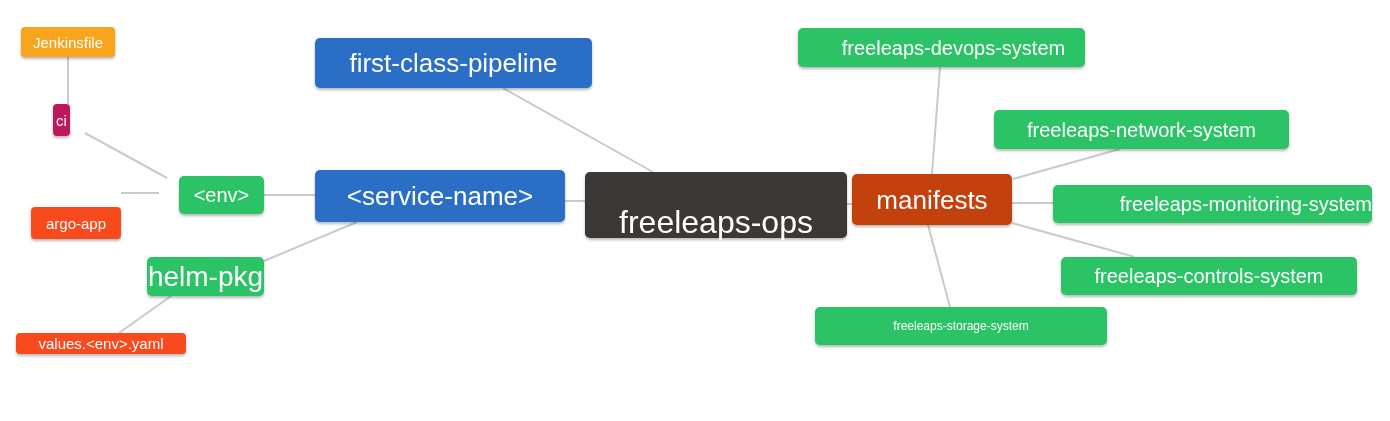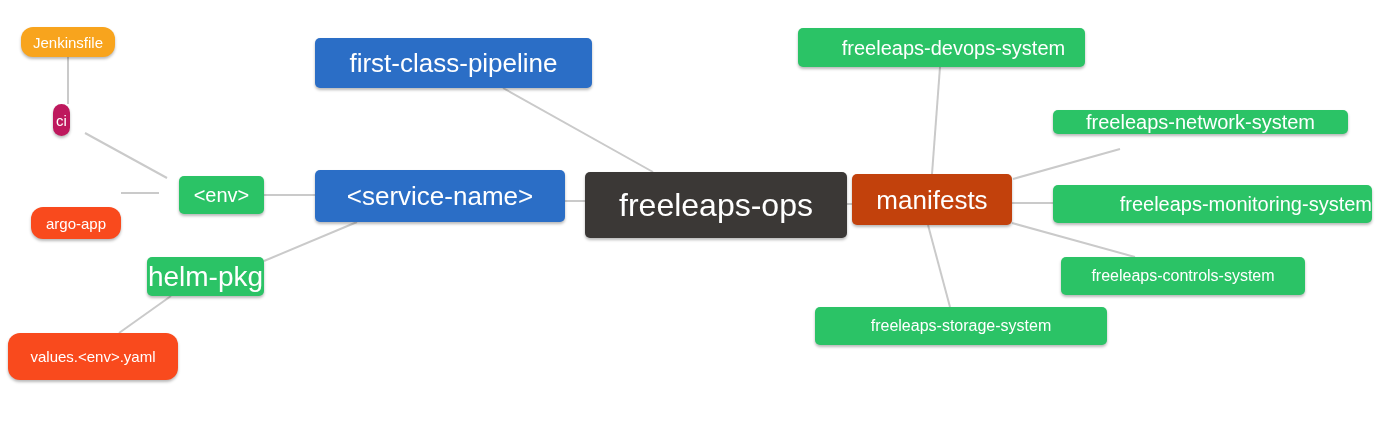--- a/index.html
+++ b/index.html
@@ -31,21 +31,21 @@
     justify-content: center;
     color: #ffffff;
     border-radius: 5px;
     box-shadow: 0 2px 3px rgba(0,0,0,0.28);
     white-space: nowrap;
     box-sizing: border-box;
     cursor: default;
     line-height: 1;
     user-select: none;
   }
-  .node.small { border-radius: 12px; text-align: right; }
+  .node.small { border-radius: 4px; text-align: right; }
 </style>
 </head>
 <body>
 
 <div class="canvas">
   <svg class="edge-layer" id="edge-layer" viewBox="0 0 1390 421" xmlns="http://www.w3.org/2000/svg">
       <line x1="68" y1="57" x2="68" y2="104" stroke="#cacaca" stroke-width="2"></line>
       <line x1="85" y1="133" x2="167" y2="178" stroke="#cacaca" stroke-width="2"></line>
       <line x1="121" y1="193" x2="159" y2="193" stroke="#cacaca" stroke-width="2"></line>
       <line x1="244" y1="195" x2="315" y2="195" stroke="#cacaca" stroke-width="2"></line>
@@ -69,44 +69,44 @@
       </div>
       <div class="node small" style="left: 31px; top: 177px; width: 90px; height: 32px; font-size: 15px; background: rgb(249, 74, 29); margin-top: 30px;">
         <span>argo-app</span>
       </div>
       <div class="node" style="left: 159px; top: 176px; width: 85px; height: 38px; font-size: 20px; background: rgb(43, 195, 102); margin-left: 20px;">
         <span>&lt;env&gt;</span>
       </div>
       <div class="node" style="left: 147px; top: 257px; width: 117px; height: 39px; font-size: 28px; background: rgb(43, 195, 102);">
         <span>helm-pkg</span>
       </div>
-      <div class="node small" style="left: 8px; top: 333px; width: 170px; height: 47px; font-size: 15px; background: rgb(249, 74, 29);">
+      <div class="node small" style="left: 16px; top: 333px; width: 170px; height: 21px; font-size: 15px; background: rgb(249, 74, 29);">
         <span>values.&lt;env&gt;.yaml</span>
       </div>
       <div class="node" style="left: 315px; top: 38px; width: 277px; height: 50px; font-size: 26px; background: rgb(43, 110, 198);">
         <span>first-class-pipeline</span>
       </div>
       <div class="node" style="left: 315px; top: 170px; width: 250px; height: 52px; font-size: 26px; background: rgb(43, 110, 198);">
         <span>&lt;service-name&gt;</span>
       </div>
-      <div class="node" style="left: 585px; top: 172px; width: 262px; height: 66px; font-size: 32px; background: rgb(59, 56, 54);">
+      <div class="node" style="left: 585px; top: 172px; width: 262px; height: 66px; font-size: 32px; background: rgb(59, 56, 54); align-items: flex-end;">
         <span>freeleaps-ops</span>
       </div>
       <div class="node" style="left: 852px; top: 174px; width: 160px; height: 51px; font-size: 26px; background: #c2410c;">
         <span>manifests</span>
       </div>
       <div class="node" style="left: 798px; top: 28px; width: 287px; height: 39px; font-size: 20px; background: rgb(43, 195, 102); padding-left: 24px;">
         <span>freeleaps-devops-system</span>
       </div>
-      <div class="node" style="left: 1053px; top: 110px; width: 295px; height: 24px; font-size: 20px; background: rgb(43, 195, 102);">
+      <div class="node" style="left: 994px; top: 110px; width: 295px; height: 39px; font-size: 20px; background: rgb(43, 195, 102);">
         <span>freeleaps-network-system</span>
       </div>
       <div class="node" style="left: 1053px; top: 185px; width: 319px; height: 38px; font-size: 20px; background: rgb(43, 195, 102); justify-content: flex-end;">
         <span>freeleaps-monitoring-system</span>
       </div>
-      <div class="node" style="left: 1061px; top: 257px; width: 244px; height: 38px; font-size: 16px; background: rgb(43, 195, 102);">
+      <div class="node" style="left: 1061px; top: 257px; width: 296px; height: 38px; font-size: 20px; background: rgb(43, 195, 102);">
         <span>freeleaps-controls-system</span>
       </div>
-      <div class="node" style="left: 815px; top: 307px; width: 292px; height: 38px; font-size: 16px; background: rgb(43, 195, 102);">
+      <div class="node" style="left: 815px; top: 307px; width: 292px; height: 38px; font-size: 12px; background: rgb(43, 195, 102);">
         <span>freeleaps-storage-system</span>
       </div>
     </div>
 </div>
 
 </body></html>

